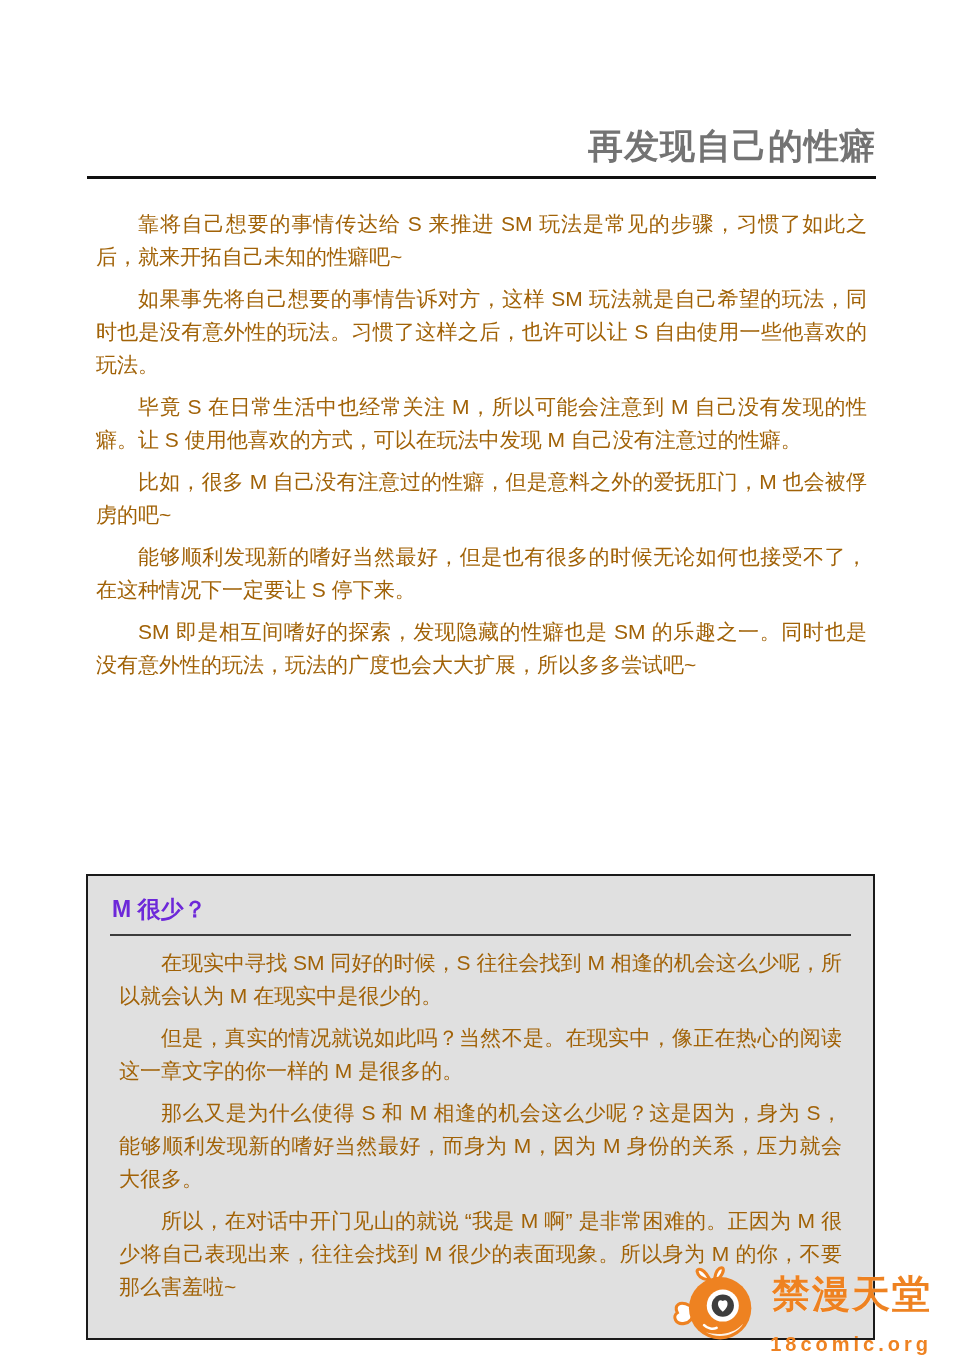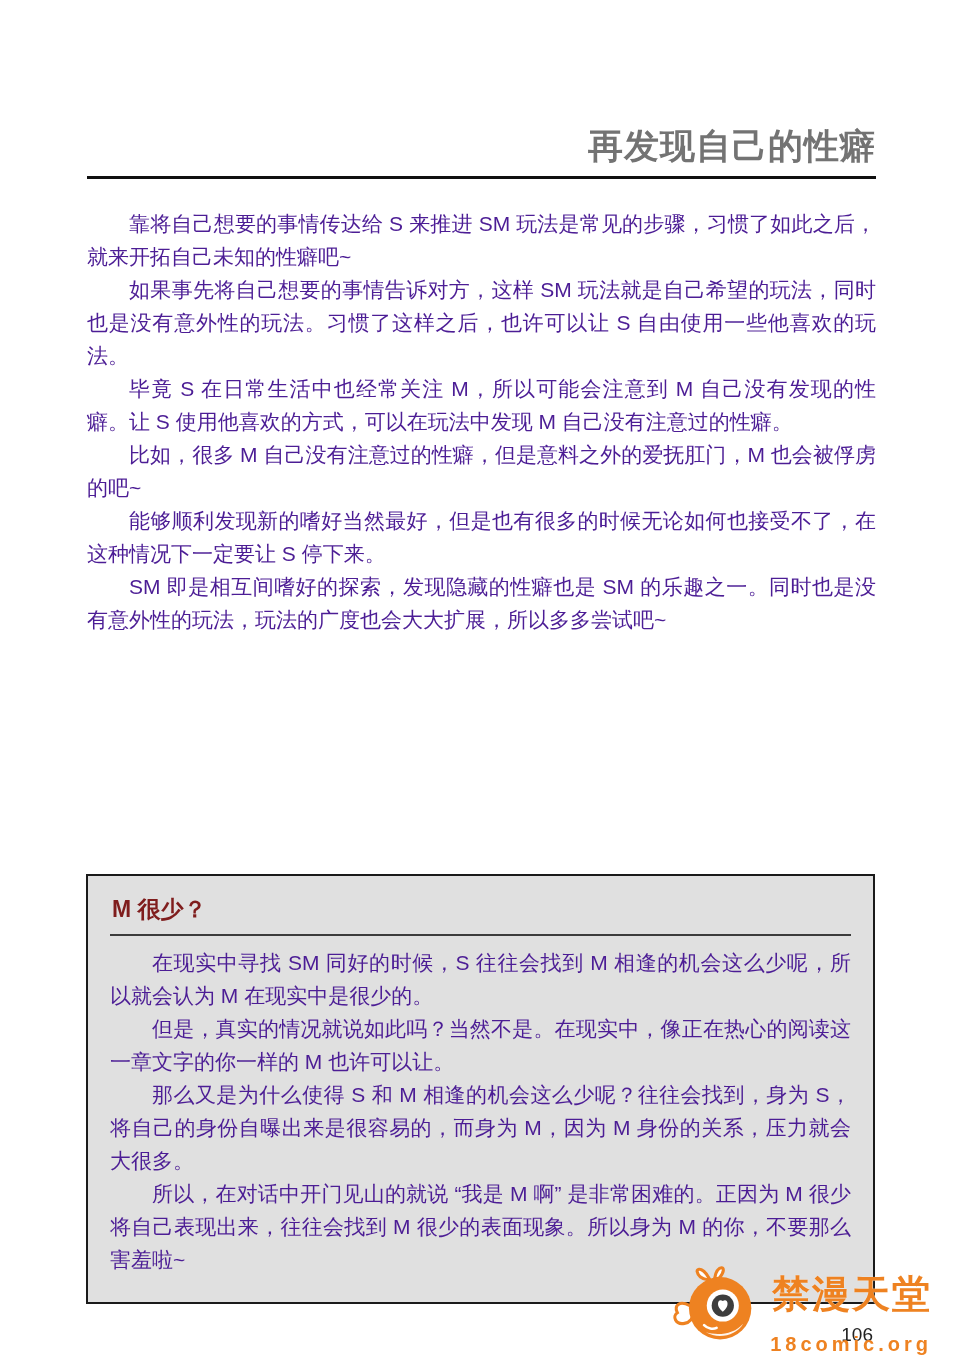--- a/index.html
+++ b/index.html
@@ -28,46 +28,46 @@
     color: #737373;
     letter-spacing: 1px;
   }
   .title-rule {
     height: 3px;
     background: #101010;
     margin-top: 7px;
   }
   .body-text { margin-top: 28px; }
   .body-text p {
-    margin: 0;
+    margin: 9px;
     text-indent: 2em;
     font-size: 21px;
     line-height: 33px;
     text-align: justify;
-    color: #4c1d95;
+    color: #a16207;
   }
   .box-area {
     position: absolute;
     left: 86px;
     top: 874px;
     width: 789px;
   }
   .info-box {
     border: 2px solid #1a1a1a;
     background: #e0e0e0;
     min-height: 363px;
     padding: 14px 22px 26px 22px;
   }
   .info-box-title {
     margin: 0;
     padding: 4px 0 10px 2px;
     font-size: 23px;
     line-height: 30px;
     font-weight: bold;
-    color: #7f1d1d;
+    color: #6d28d9;
   }
   .box-divider {
     height: 2px;
     background: #3c3c3c;
     margin-bottom: 10px;
   }
   .info-box .body-text { margin-top: 0; }
   .page-number {
     margin-top: 20px;
     text-align: right;
@@ -126,22 +126,22 @@
       <p>SM 即是相互间嗜好的探索，发现隐藏的性癖也是 SM 的乐趣之一。同时也是没有意外性的玩法，玩法的广度也会大大扩展，所以多多尝试吧~</p>
     </div>
   </div>
 
   <div class="box-area">
     <div class="info-box">
       <h2 class="info-box-title">M 很少？</h2>
       <div class="box-divider"></div>
       <div class="body-text">
         <p>在现实中寻找 SM 同好的时候，S 往往会找到 M 相逢的机会这么少呢，所以就会认为 M 在现实中是很少的。</p>
-        <p>但是，真实的情况就说如此吗？当然不是。在现实中，像正在热心的阅读这一章文字的你一样的 M 也许可以让。</p>
-        <p>那么又是为什么使得 S 和 M 相逢的机会这么少呢？往往会找到，身为 S，将自己的身份自曝出来是很容易的，而身为 M，因为 M 身份的关系，压力就会大很多。</p>
+        <p>但是，真实的情况就说如此吗？当然不是。在现实中，像正在热心的阅读这一章文字的你一样的 M 是很多的。</p>
+        <p>那么又是为什么使得 S 和 M 相逢的机会这么少呢？这是因为，身为 S，能够顺利发现新的嗜好当然最好，而身为 M，因为 M 身份的关系，压力就会大很多。</p>
         <p>所以，在对话中开门见山的就说 “我是 M 啊” 是非常困难的。正因为 M 很少将自己表现出来，往往会找到 M 很少的表面现象。所以身为 M 的你，不要那么害羞啦~</p>
       </div>
     </div>
     <div class="page-number">106</div>
   </div>
 
   <div class="watermark">
     <svg class="wm-mascot" viewBox="0 0 92 92" xmlns="http://www.w3.org/2000/svg">
 
       <path d="M42 20 C34 4 22 8 32 18 C36 21 40 21 42 20 Z" fill="#ffffff" stroke="#ee8221" stroke-width="3.5"></path>

